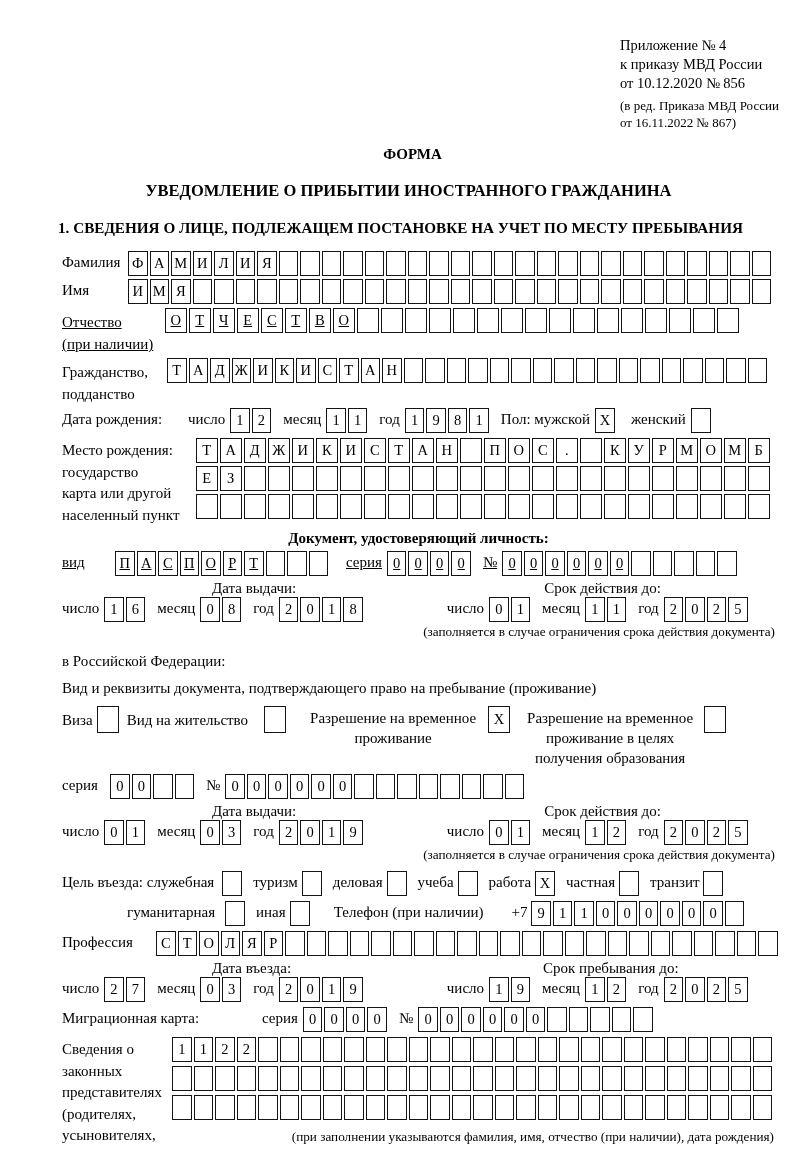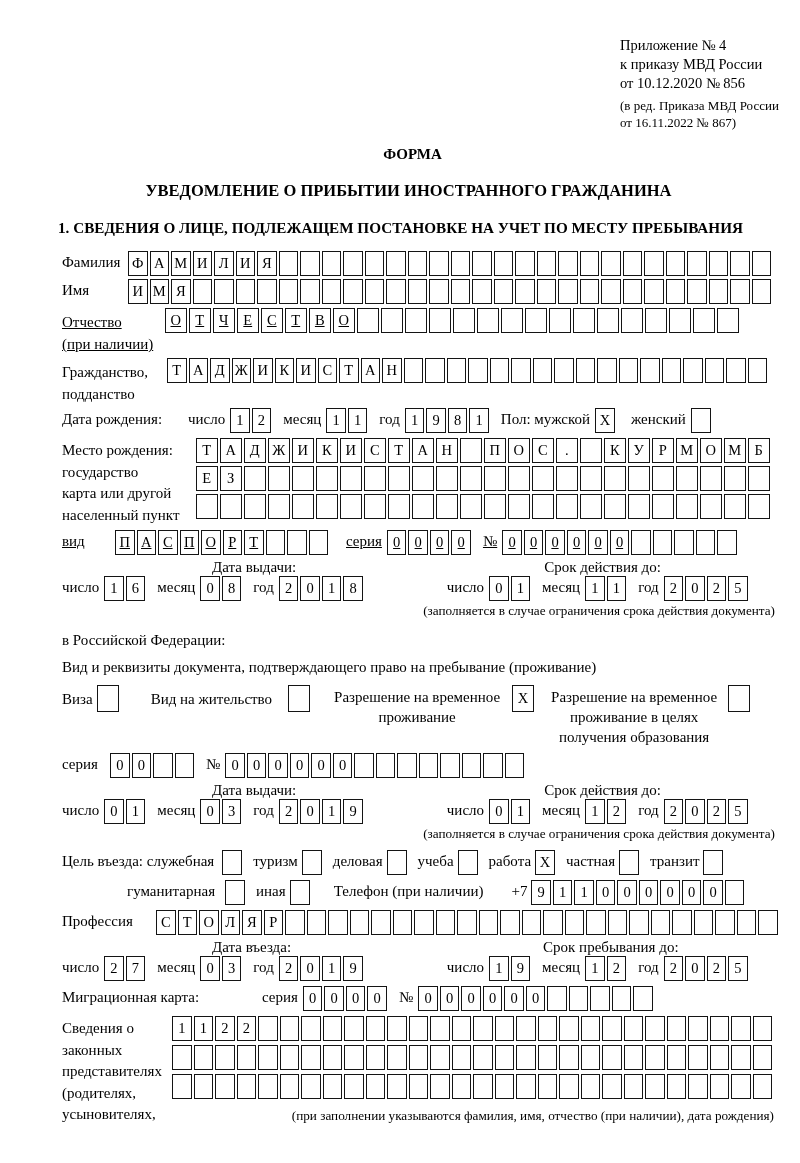--- a/index.html
+++ b/index.html
@@ -331,20 +331,21 @@
           <span class="cell"></span>
           <span class="cell"></span>
           <span class="cell"></span>
           <span class="cell"></span>
           <span class="cell"></span>
           <span class="cell"></span>
         </div>
     </div>
   </div>
 
+  <div class="doc-heading">Документ, удостоверяющий личность:</div>
 
   <div class="row mt4">
     <span class="lbl" style="width:53px">вид</span>
     <span class="cells">
         <span class="cell">П</span>
         <span class="cell">А</span>
         <span class="cell">С</span>
         <span class="cell">П</span>
         <span class="cell">О</span>
         <span class="cell">Р</span>
@@ -423,21 +424,21 @@
   <div class="mt8" style="line-height:27px">
     <div>в Российской Федерации:</div>
     <div>Вид и реквизиты документа, подтверждающего право на пребывание (проживание)</div>
   </div>
 
   <div class="row permits">
     <span class="lbl" style="padding-top:6px">Виза</span>
     <span class="cells box" style="margin-left:4px">
         <span class="cell"></span>
       </span>
-    <span class="lbl" style="margin-left:30px;padding-top:6px">Вид на жительство</span>
+    <span class="lbl" style="margin-left:6px;padding-top:6px">Вид на жительство</span>
     <span class="cells box" style="margin-left:16px">
         <span class="cell"></span>
       </span>
     <span class="ptext" style="margin-left:16px;width:178px">
       <div>Разрешение на временное</div>
       <div>проживание</div>
     </span>
     <span class="cells box" style="margin-left:6px">
         <span class="cell">X</span>
       </span>

